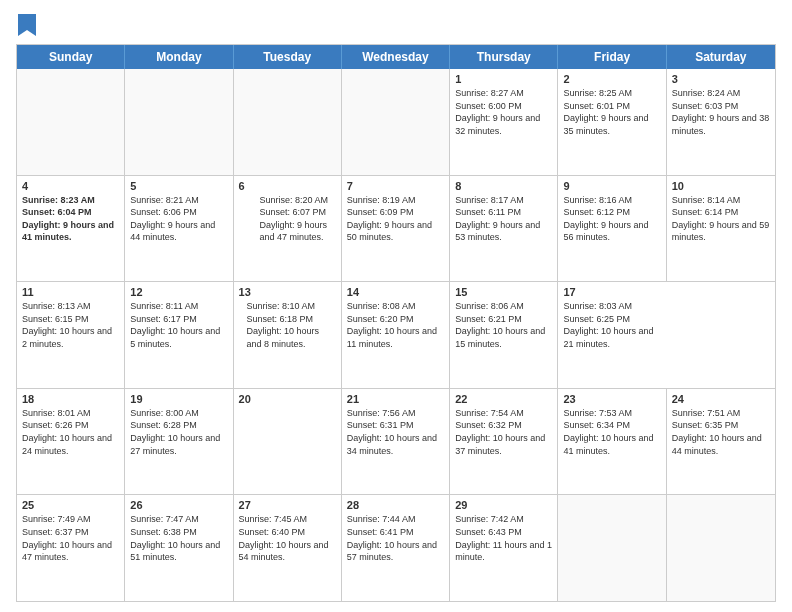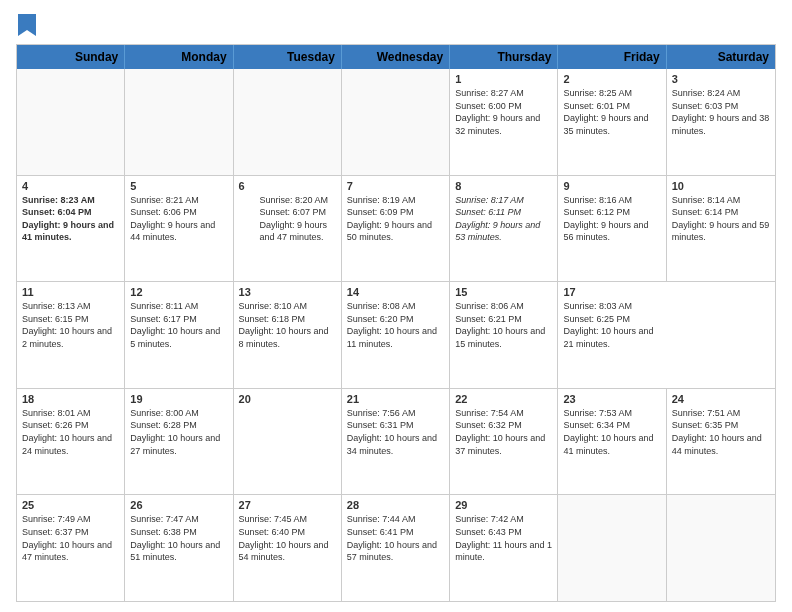--- a/index.html
+++ b/index.html
@@ -65,25 +65,25 @@
       display: flex;
       flex-direction: column;
       border: 1px solid #ccc;
     }
     .cal-header {
       display: grid;
       grid-template-columns: repeat(7, 1fr);
       background: #3a7bbf;
     }
     .cal-header-cell {
-      color: #000000;
+      color: #ffffff;
       font-size: 12px;
       font-weight: bold;
       padding: 5px 6px;
-      text-align: right;
+      text-align: center;
       border-right: 1px solid #5a9bd5;
     }
     .cal-header-cell:last-child {
       border-right: none;
     }
     .cal-body {
       flex: 1;
       display: flex;
       flex-direction: column;
     }
@@ -199,21 +199,21 @@
 Daylight: 9 hours and 47 minutes.</div>
           </div>
           <div class="cal-cell">
             <div class="day-num">7</div>
             <div class="day-info" style="white-space: pre-line;">Sunrise: 8:19 AM
 Sunset: 6:09 PM
 Daylight: 9 hours and 50 minutes.</div>
           </div>
           <div class="cal-cell">
             <div class="day-num">8</div>
-            <div class="day-info" style="white-space: pre-line; font-style: italic;">Sunrise: 8:17 AM
+            <div class="day-info" style="white-space: pre-line;">Sunrise: 8:17 AM
 Sunset: 6:11 PM
 Daylight: 9 hours and 53 minutes.</div>
           </div>
           <div class="cal-cell">
             <div class="day-num">9</div>
             <div class="day-info" style="white-space: pre-line;">Sunrise: 8:16 AM
 Sunset: 6:12 PM
 Daylight: 9 hours and 56 minutes.</div>
           </div>
           <div class="cal-cell">
@@ -231,21 +231,21 @@
 Daylight: 10 hours and 2 minutes.</div>
           </div>
           <div class="cal-cell">
             <div class="day-num">12</div>
             <div class="day-info" style="white-space: pre-line;">Sunrise: 8:11 AM
 Sunset: 6:17 PM
 Daylight: 10 hours and 5 minutes.</div>
           </div>
           <div class="cal-cell">
             <div class="day-num">13</div>
-            <div class="day-info" style="white-space: pre-line;">Sunrise: 8:10 AM
+            <div class="day-info" style="white-space: pre-line; margin-left: 8px;">Sunrise: 8:10 AM
 Sunset: 6:18 PM
 Daylight: 10 hours and 8 minutes.</div>
           </div>
           <div class="cal-cell">
             <div class="day-num">14</div>
             <div class="day-info" style="white-space: pre-line;">Sunrise: 8:08 AM
 Sunset: 6:20 PM
 Daylight: 10 hours and 11 minutes.</div>
           </div>
           <div class="cal-cell">

